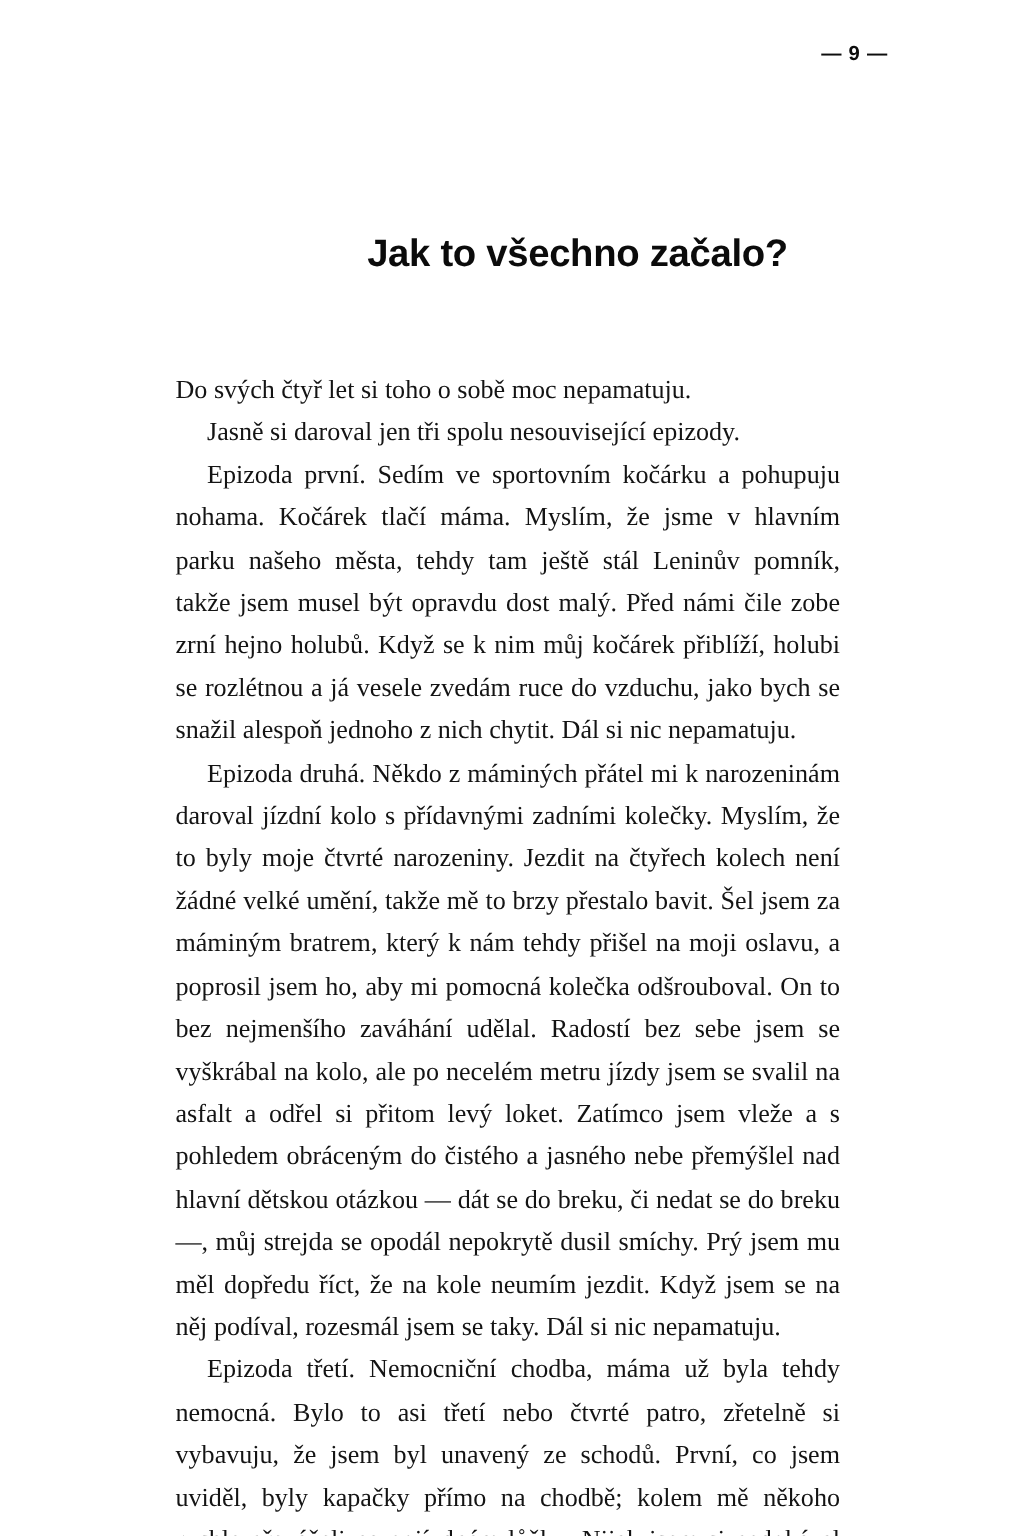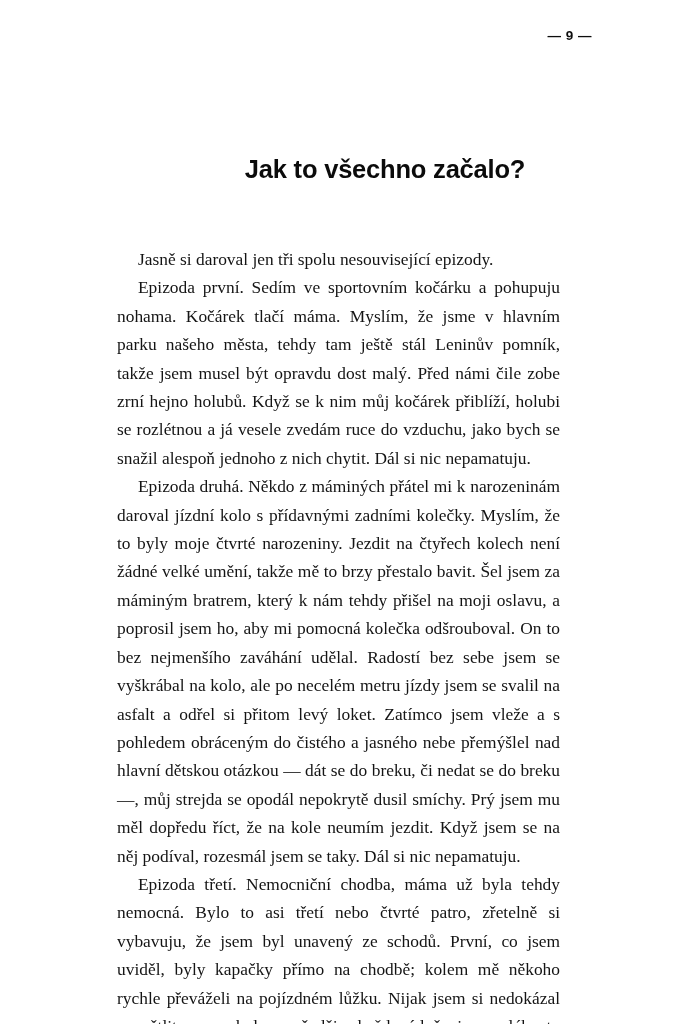--- a/index.html
+++ b/index.html
@@ -68,19 +68,20 @@
 </head>
 <body>
 
 <div class="page">
 
   <div class="folio">— 9 —</div>
 
   <h1 class="chapter-title">Jak to všechno začalo?</h1>
 
   <div class="body-text">
+    <p>Do svých čtyř let si toho o sobě moc nepamatuju.</p>
     <p class="indented">Jasně si daroval jen tři spolu nesouvisející epizody.</p>
     <p class="indented">Epizoda první. Sedím ve sportovním kočárku a pohupuju nohama. Kočárek tlačí máma. Myslím, že jsme v hlavním parku našeho města, tehdy tam ještě stál Leninův pomník, takže jsem musel být opravdu dost malý. Před námi čile zobe zrní hejno holubů. Když se k nim můj kočárek přiblíží, holubi se rozlétnou a já vesele zvedám ruce do vzduchu, jako bych se snažil alespoň jednoho z nich chytit. Dál si nic nepamatuju.</p>
     <p class="indented">Epizoda druhá. Někdo z máminých přátel mi k narozeninám daroval jízdní kolo s přídavnými zadními kolečky. Myslím, že to byly moje čtvrté narozeniny. Jezdit na čtyřech kolech není žádné velké umění, takže mě to brzy přestalo bavit. Šel jsem za máminým bratrem, který k nám tehdy přišel na moji oslavu, a poprosil jsem ho, aby mi pomocná kolečka odšrouboval. On to bez nejmenšího zaváhání udělal. Radostí bez sebe jsem se vyškrábal na kolo, ale po necelém metru jízdy jsem se svalil na asfalt a odřel si přitom levý loket. Zatímco jsem vleže a s pohledem obráceným do čistého a jasného nebe přemýšlel nad hlavní dětskou otázkou — dát se do breku, či nedat se do breku —, můj strejda se opodál nepokrytě dusil smíchy. Prý jsem mu měl dopředu říct, že na kole neumím jezdit. Když jsem se na něj podíval, rozesmál jsem se taky. Dál si nic nepamatuju.</p>
     <p class="indented">Epizoda třetí. Nemocniční chodba, máma už byla tehdy nemocná. Bylo to asi třetí nebo čtvrté patro, zřetelně si vybavuju, že jsem byl unavený ze schodů. První, co jsem uviděl, byly kapačky přímo na chodbě; kolem mě někoho rychle převáželi na pojízdném lůžku. Nijak jsem si nedokázal vysvětlit, co se kolem mě děje, každopádně nic veselého to nebylo a mě přepadla úzkost</p>
   </div>
 
 </div>
 
 </body></html>

